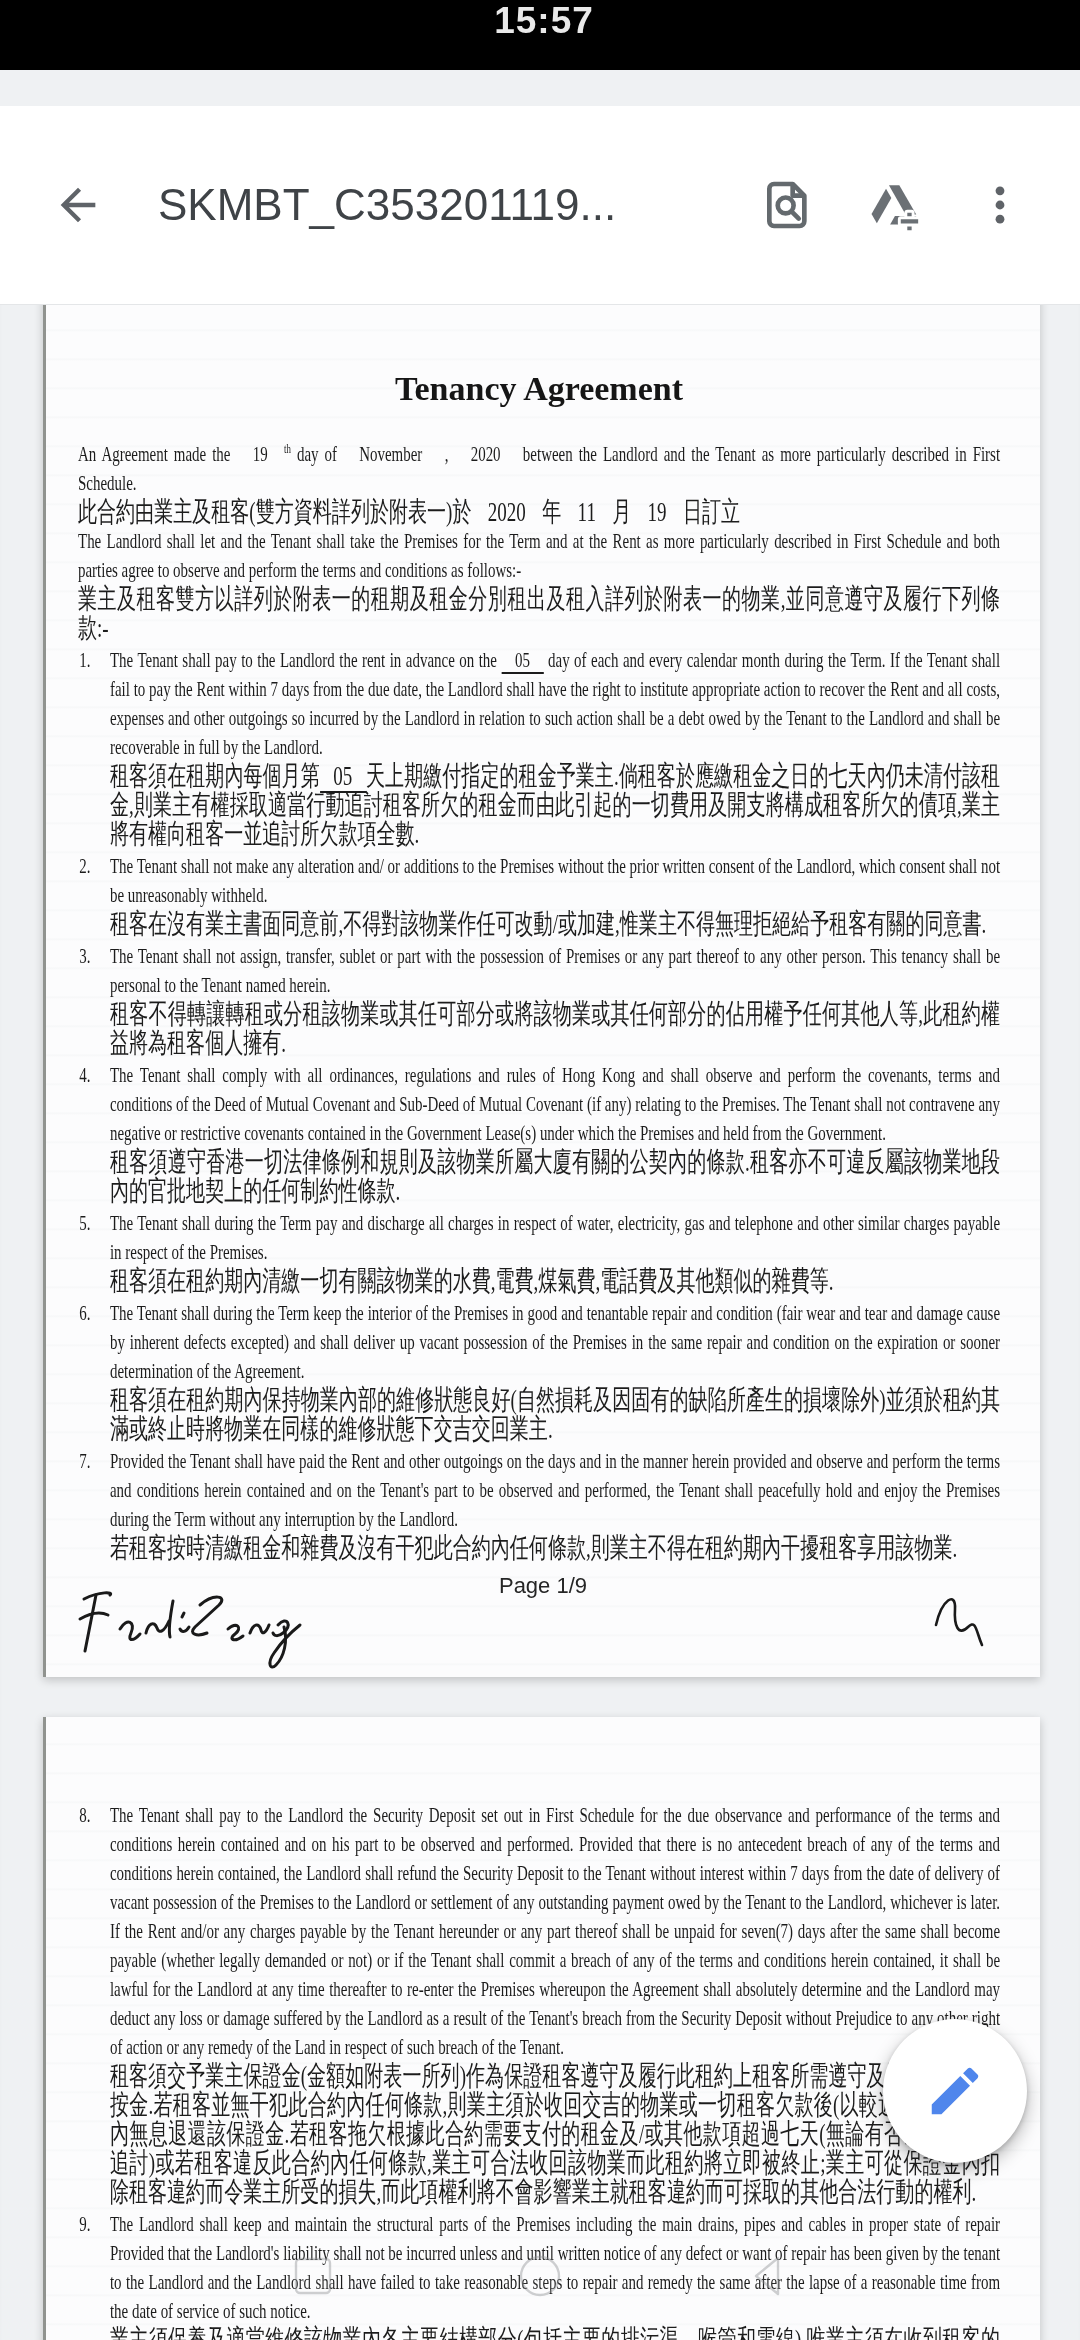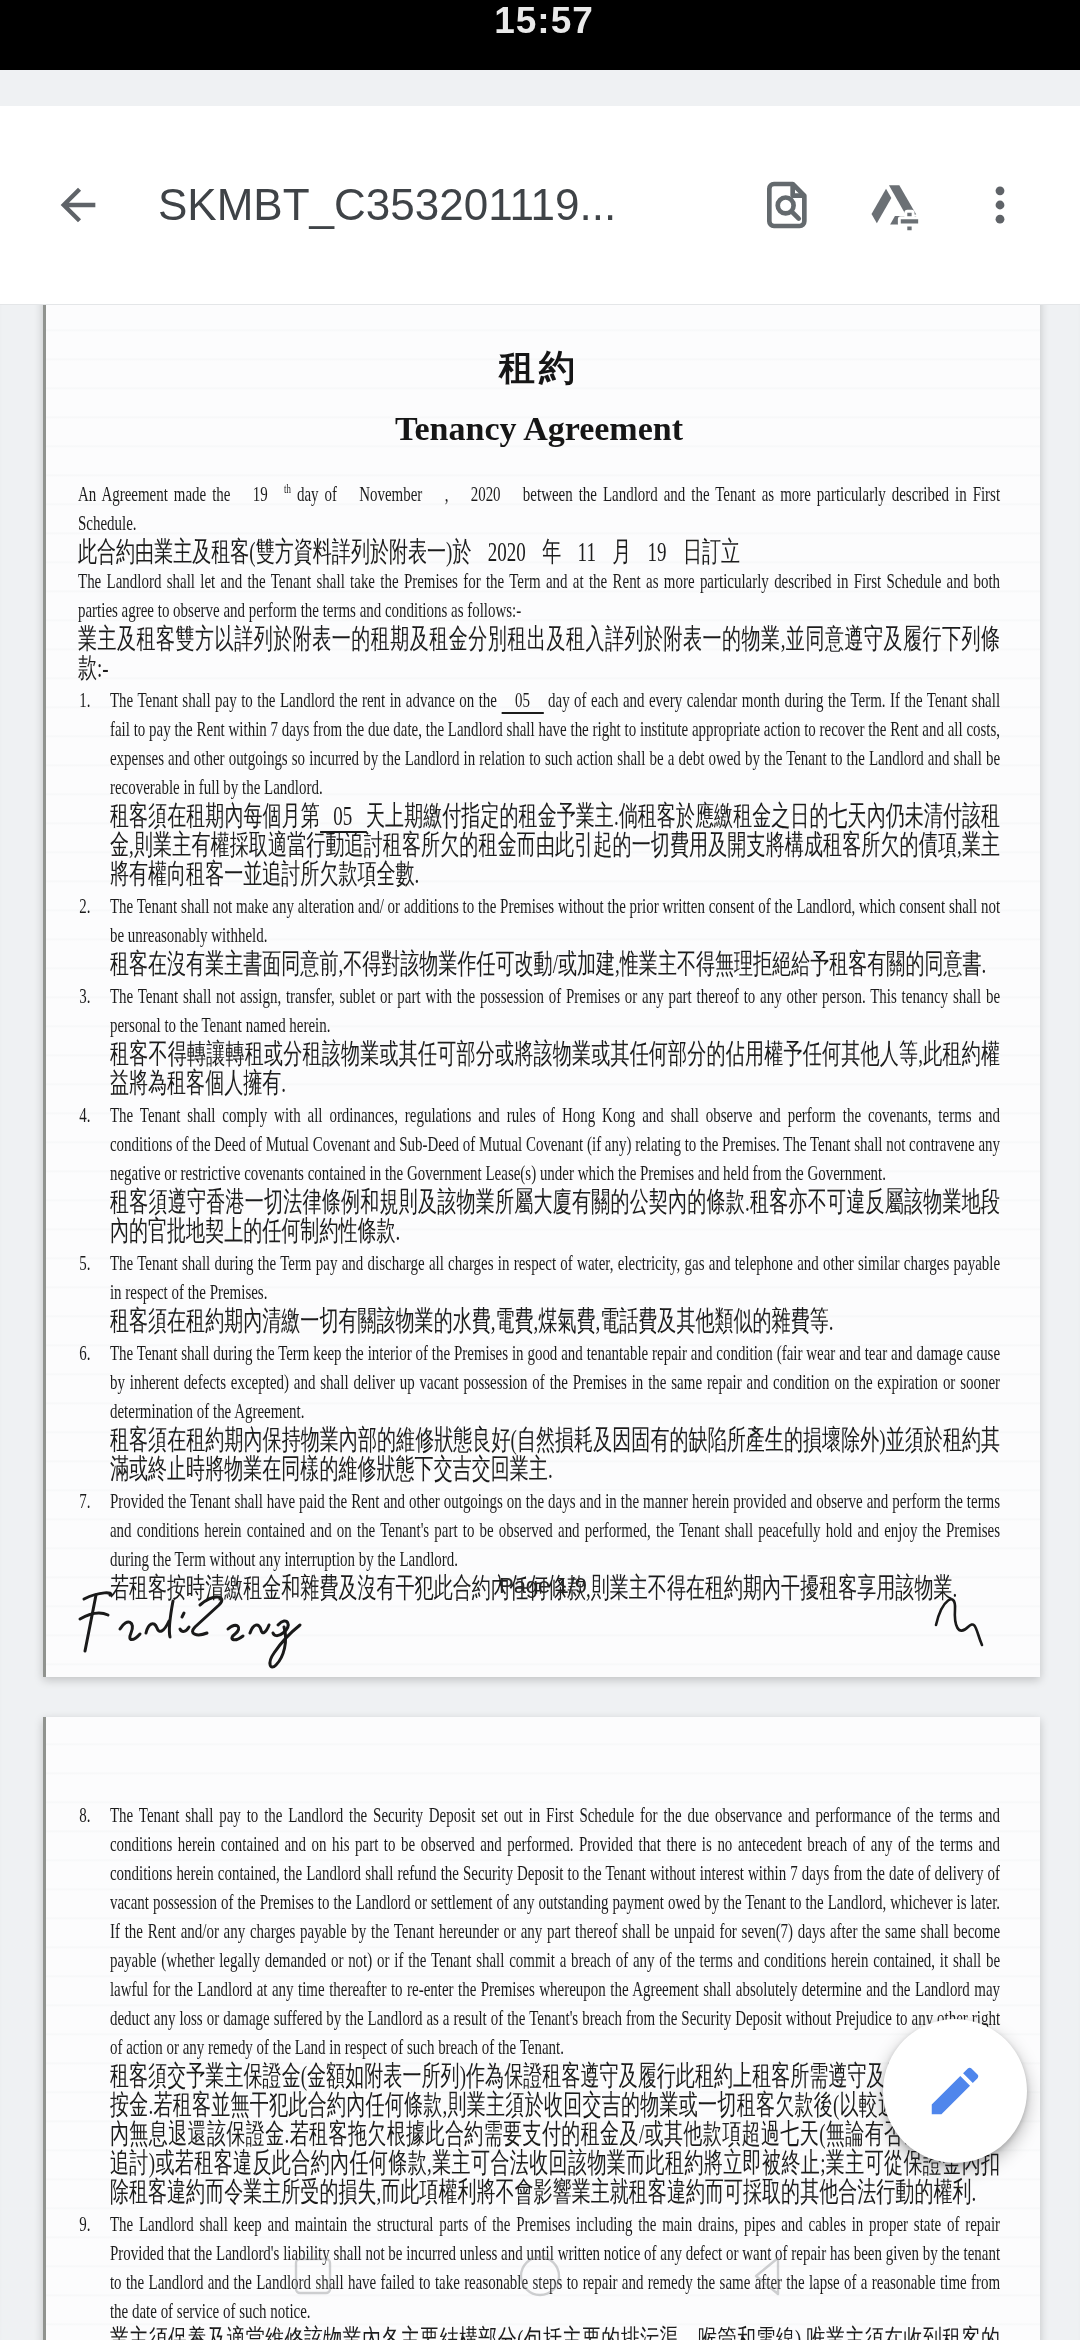--- a/index.html
+++ b/index.html
@@ -150,21 +150,20 @@
             <circle cx="12" cy="12" r="2.3"></circle>
             <circle cx="12" cy="19.4" r="2.3"></circle>
         </svg>
       </div>
     </div>
   </div>
 
   <div class="viewer">
 
     <div class="page page1">
-      <div class="doc-title-zh">租約</div>
       <div class="doc-title-en">Tenancy Agreement</div>
       <div class="squeeze">
         <div id="p1-intro">
             <p class="doc-p en"><span>An Agreement made the </span><span class="fill">19</span><span class="sup">th</span><span>  day of  </span><span class="fill">November</span><span> ,  </span><span class="fill">2020</span><span>  between the Landlord and the Tenant as more particularly described in First Schedule.</span></p>
             <p class="doc-p zh"><span>此合約由業主及租客(雙方資料詳列於附表一)於</span><span class="fill">2020</span><span>年</span><span class="fill">11</span><span>月</span><span class="fill">19</span><span>日訂立</span></p>
             <p class="doc-p en"><span>The Landlord shall let and the Tenant shall take the Premises for the Term and at the Rent as more particularly described in First Schedule and both parties agree to observe and perform the terms and conditions as follows:-</span></p>
             <p class="doc-p zh"><span>業主及租客雙方以詳列於附表一的租期及租金分別租出及租入詳列於附表一的物業,並同意遵守及履行下列條款:-</span></p>
           </div>
         <div id="p1-clauses">
             <div class="clause">

